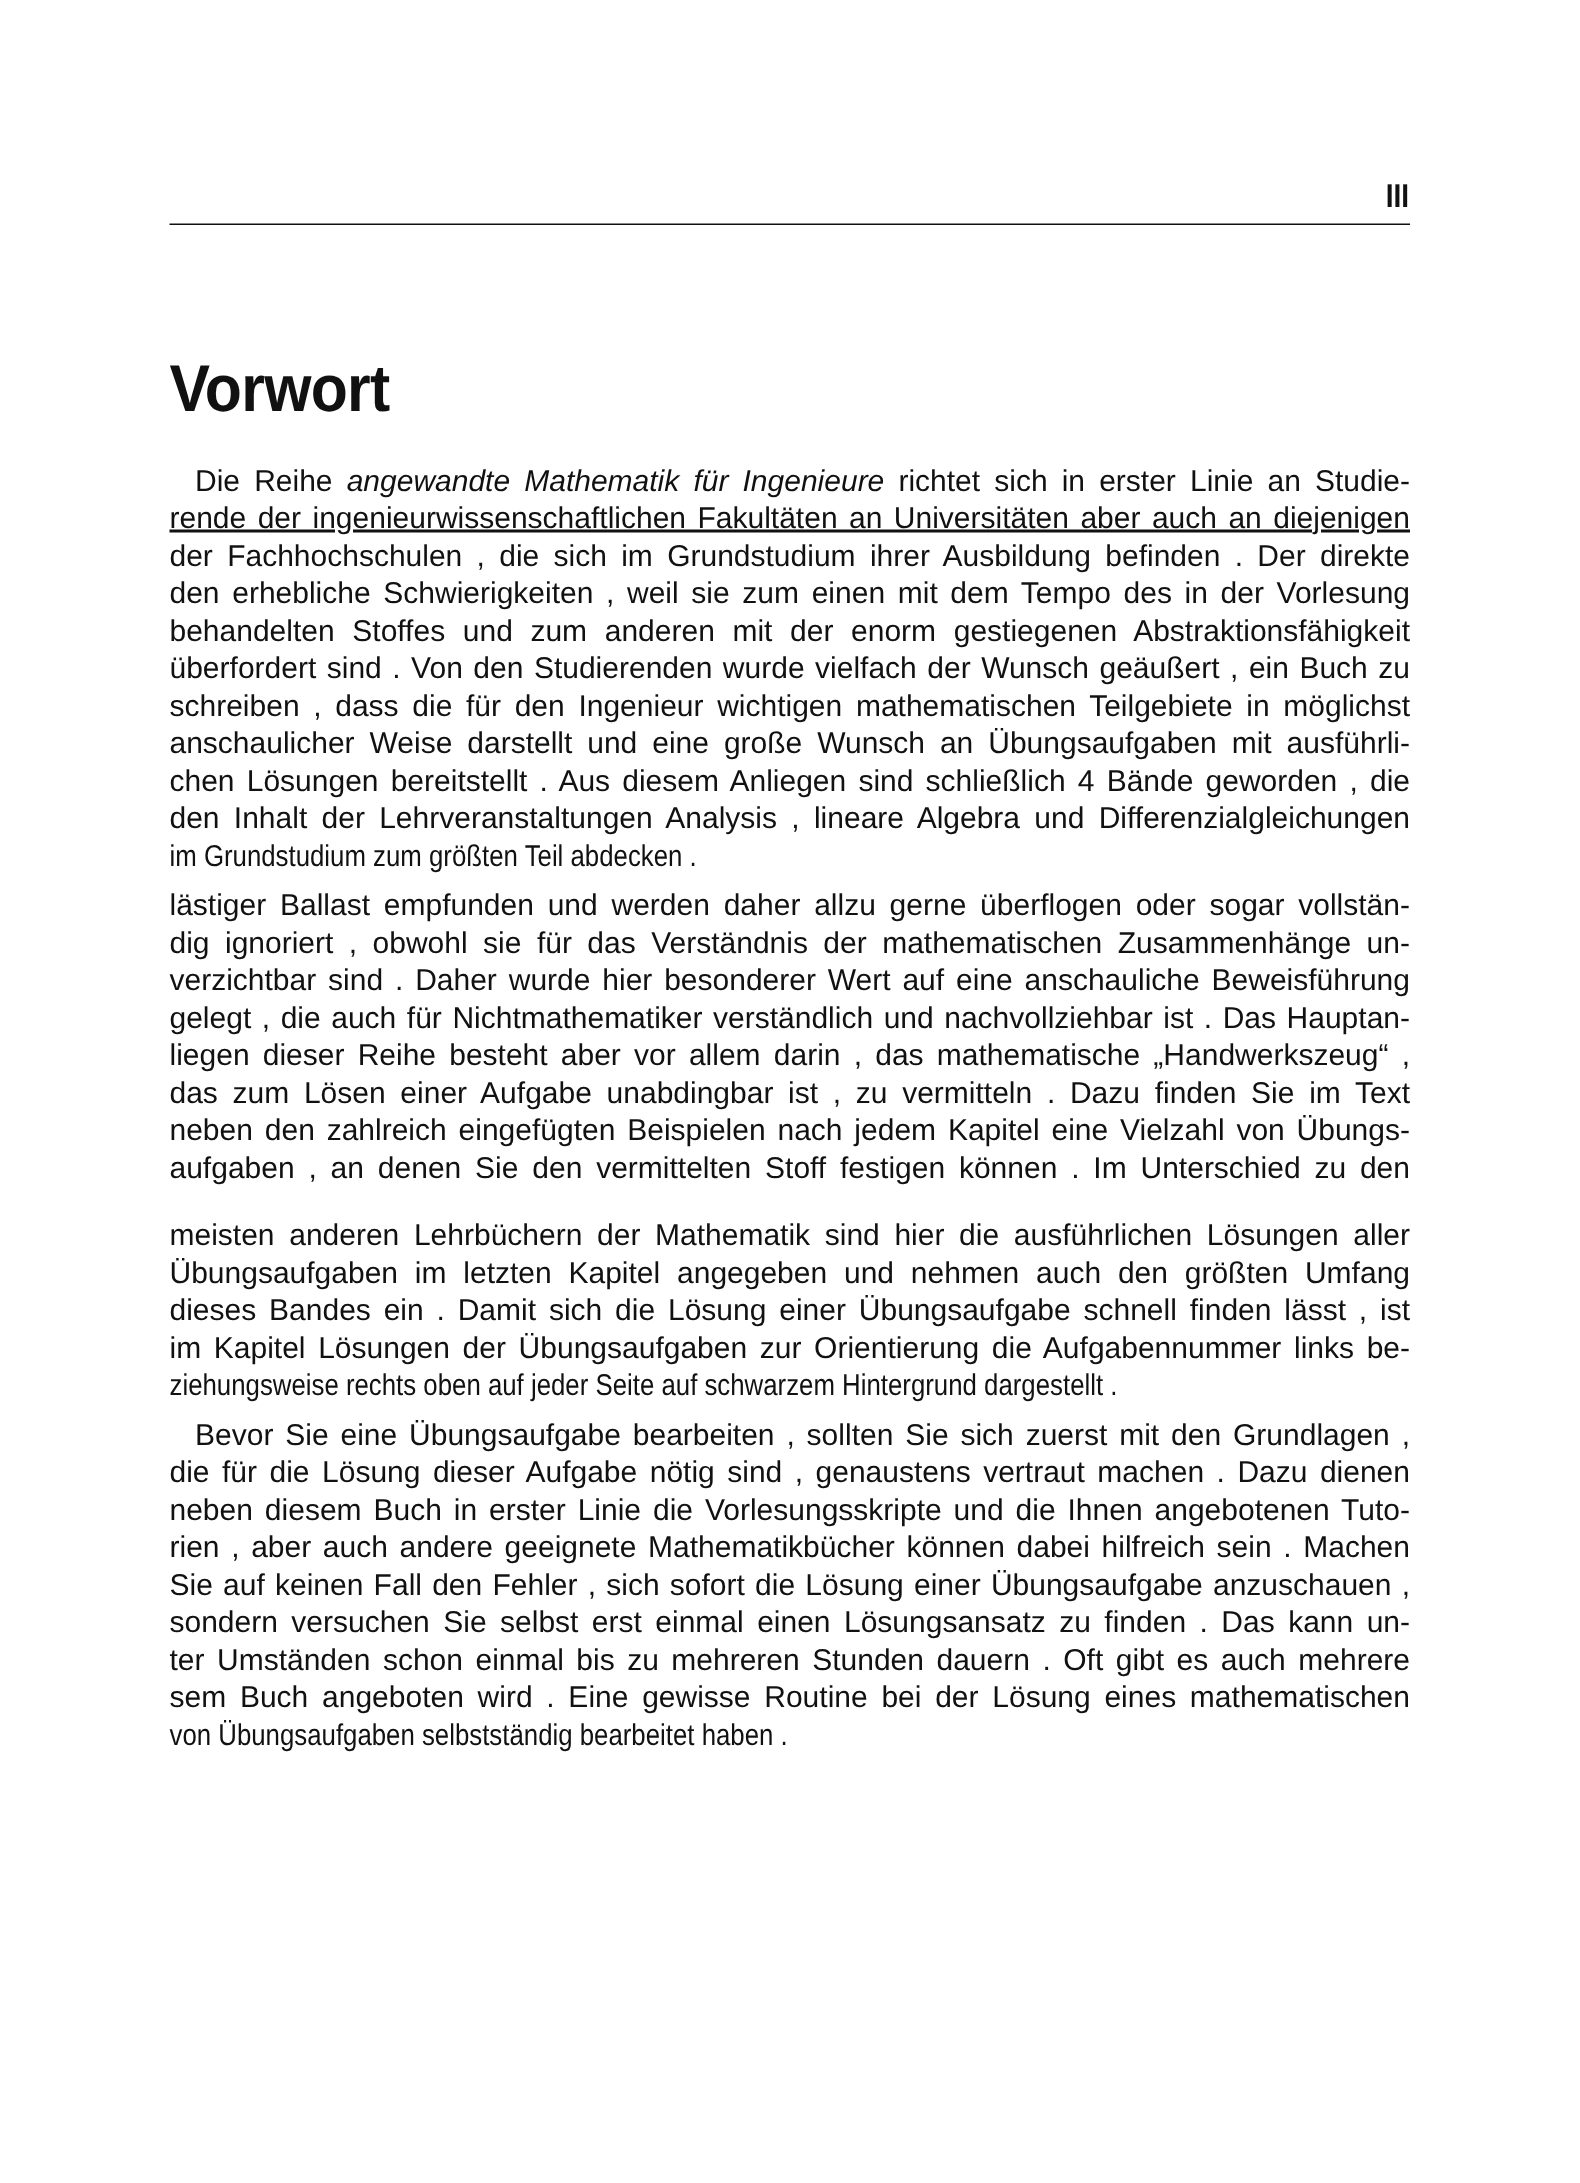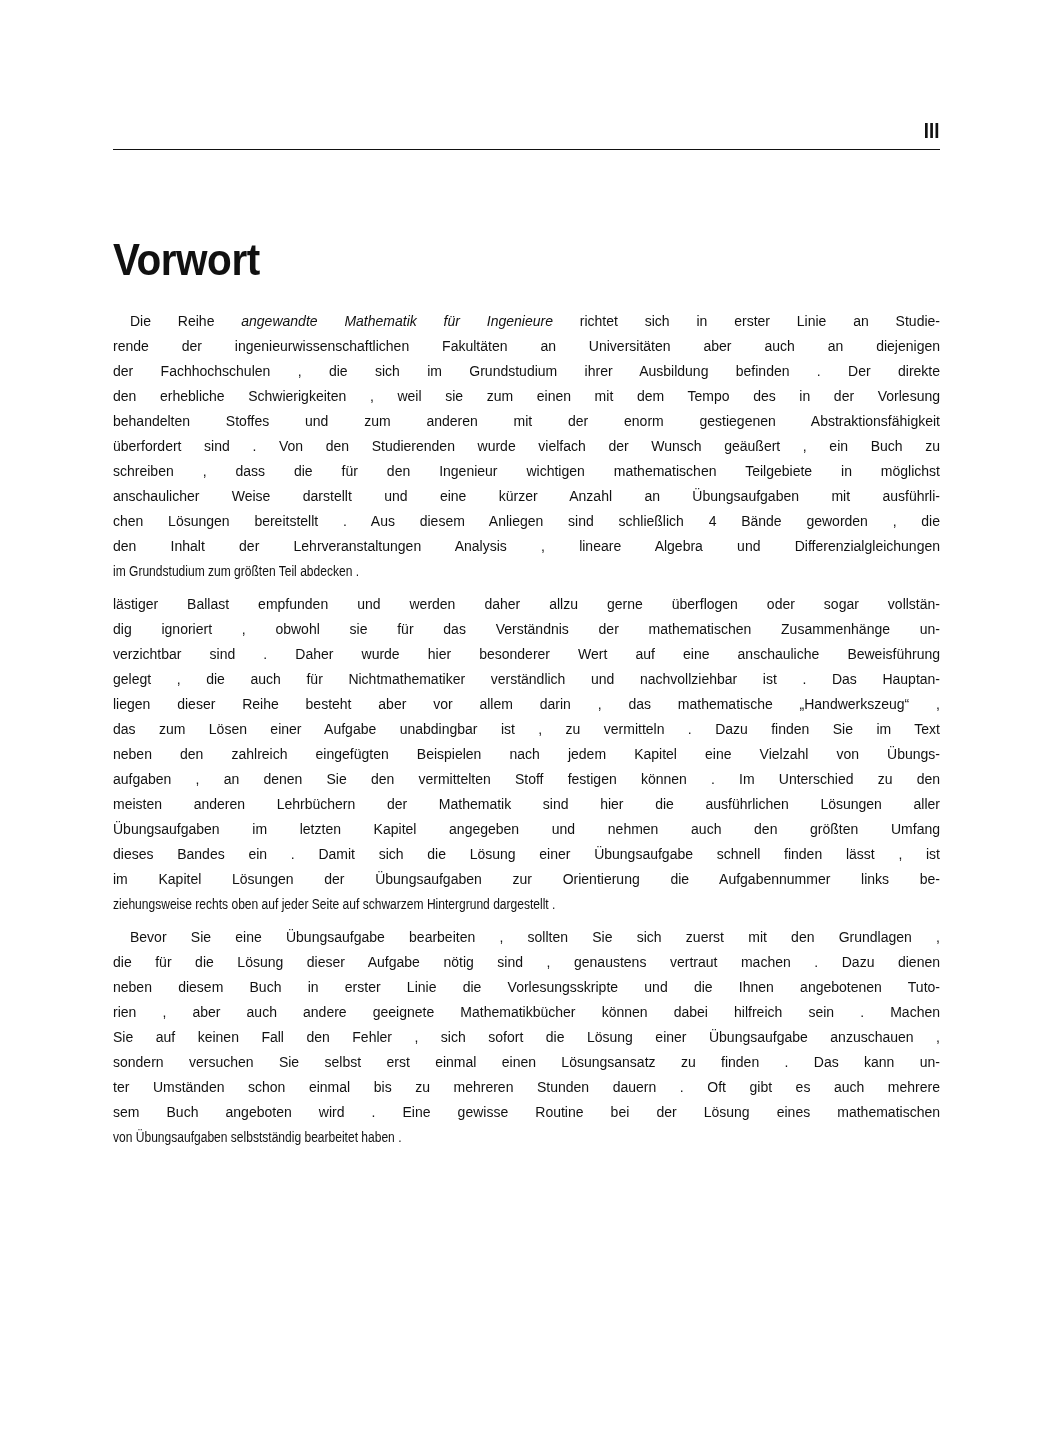--- a/index.html
+++ b/index.html
@@ -44,21 +44,21 @@
       margin: 0;
       letter-spacing: -0.5px;
       transform: scaleX(0.92);
       transform-origin: left center;
     }
     .body-text {
       position: absolute;
       left: 113px;
       width: 827px;
       top: 309px;
-      font-size: 14px;
+      font-size: 20px;
     }
     .paragraph {
       margin: 0 0 8px 0;
     }
     .line {
       display: block;
       height: 25px;
       line-height: 25px;
       white-space: nowrap;
       text-align: justify;
@@ -80,42 +80,42 @@
 
 <div>
   <div class="page-number">III</div>
   <div class="header-rule"></div>
 
   <h1 class="chapter-title">Vorwort</h1>
 
   <div class="body-text">
     <div class="paragraph">
       <span class="line indent" style="display: block; width: 827px; text-align: justify; text-align-last: justify; transform: scaleX(1);"><span>Die Reihe </span><em>angewandte Mathematik für Ingenieure</em><span> richtet sich in erster Linie an Studie-</span></span>
-      <span class="line" style="display: block; width: 827px; text-align: justify; text-align-last: justify; transform: scaleX(1);">rende der ingenieurwissenschaftlichen Fakultäten an Universitäten aber auch an diejenigen</span>
+      <span class="line" style="display: block; width: 827px; text-align: justify; text-align-last: justify; transform: scaleX(1); text-decoration: underline;">rende der ingenieurwissenschaftlichen Fakultäten an Universitäten aber auch an diejenigen</span>
       <span class="line" style="display: block; width: 827px; text-align: justify; text-align-last: justify; transform: scaleX(1);">der Fachhochschulen , die sich im Grundstudium ihrer Ausbildung befinden . Der direkte</span>
       <span class="line" style="display: block; width: 827px; text-align: justify; text-align-last: justify; transform: scaleX(1);">den erhebliche Schwierigkeiten , weil sie zum einen mit dem Tempo des in der Vorlesung</span>
       <span class="line" style="display: block; width: 827px; text-align: justify; text-align-last: justify; transform: scaleX(1);">behandelten Stoffes und zum anderen mit der enorm gestiegenen Abstraktionsfähigkeit</span>
       <span class="line" style="display: block; width: 827px; text-align: justify; text-align-last: justify; transform: scaleX(1);">überfordert sind . Von den Studierenden wurde vielfach der Wunsch geäußert , ein Buch zu</span>
       <span class="line" style="display: block; width: 827px; text-align: justify; text-align-last: justify; transform: scaleX(1);">schreiben , dass die für den Ingenieur wichtigen mathematischen Teilgebiete in möglichst</span>
-      <span class="line" style="display: block; width: 827px; text-align: justify; text-align-last: justify; transform: scaleX(1);">anschaulicher Weise darstellt und eine kürzer Anzahl an Übungsaufgaben mit ausführli-</span>
+      <span class="line" style="display: block; width: 827px; text-align: justify; text-align-last: justify; transform: scaleX(1);">anschaulicher Weise darstellt und eine große Wunsch an Übungsaufgaben mit ausführli-</span>
       <span class="line" style="display: block; width: 827px; text-align: justify; text-align-last: justify; transform: scaleX(1);">chen Lösungen bereitstellt . Aus diesem Anliegen sind schließlich 4 Bände geworden , die</span>
       <span class="line" style="display: block; width: 827px; text-align: justify; text-align-last: justify; transform: scaleX(1);">den Inhalt der Lehrveranstaltungen Analysis , lineare Algebra und Differenzialgleichungen</span>
       <span class="line last" style="display: block; width: 961.628px; text-align: left; text-align-last: left; transform: scaleX(0.86);">im Grundstudium zum größten Teil abdecken .</span>
     </div>
 
     <div class="paragraph">
       <span class="line" style="display: block; width: 827px; text-align: justify; text-align-last: justify; transform: scaleX(1);">lästiger Ballast empfunden und werden daher allzu gerne überflogen oder sogar vollstän-</span>
       <span class="line" style="display: block; width: 827px; text-align: justify; text-align-last: justify; transform: scaleX(1);">dig ignoriert , obwohl sie für das Verständnis der mathematischen Zusammenhänge un-</span>
       <span class="line" style="display: block; width: 827px; text-align: justify; text-align-last: justify; transform: scaleX(1);">verzichtbar sind . Daher wurde hier besonderer Wert auf eine anschauliche Beweisführung</span>
       <span class="line" style="display: block; width: 827px; text-align: justify; text-align-last: justify; transform: scaleX(1);">gelegt , die auch für Nichtmathematiker verständlich und nachvollziehbar ist . Das Hauptan-</span>
       <span class="line" style="display: block; width: 827px; text-align: justify; text-align-last: justify; transform: scaleX(1);">liegen dieser Reihe besteht aber vor allem darin , das mathematische „Handwerkszeug“ ,</span>
       <span class="line" style="display: block; width: 827px; text-align: justify; text-align-last: justify; transform: scaleX(1);">das zum Lösen einer Aufgabe unabdingbar ist , zu vermitteln . Dazu finden Sie im Text</span>
       <span class="line" style="display: block; width: 827px; text-align: justify; text-align-last: justify; transform: scaleX(1);">neben den zahlreich eingefügten Beispielen nach jedem Kapitel eine Vielzahl von Übungs-</span>
       <span class="line" style="display: block; width: 827px; text-align: justify; text-align-last: justify; transform: scaleX(1);">aufgaben , an denen Sie den vermittelten Stoff festigen können . Im Unterschied zu den</span>
-      <span class="line" style="display: block; width: 827px; text-align: justify; text-align-last: justify; transform: scaleX(1);">meisten anderen Lehrbüchern der Mathematik sind hier die ausführlichen Lösungen aller</span>
+      <span class="line" style="display: block; width: 827px; text-align: justify; text-align-last: justify; transform: scaleX(1); margin-top: 20px;">meisten anderen Lehrbüchern der Mathematik sind hier die ausführlichen Lösungen aller</span>
       <span class="line" style="display: block; width: 827px; text-align: justify; text-align-last: justify; transform: scaleX(1);">Übungsaufgaben im letzten Kapitel angegeben und nehmen auch den größten Umfang</span>
       <span class="line" style="display: block; width: 827px; text-align: justify; text-align-last: justify; transform: scaleX(1);">dieses Bandes ein . Damit sich die Lösung einer Übungsaufgabe schnell finden lässt , ist</span>
       <span class="line" style="display: block; width: 827px; text-align: justify; text-align-last: justify; transform: scaleX(1);">im Kapitel Lösungen der Übungsaufgaben zur Orientierung die Aufgabennummer links be-</span>
       <span class="line last" style="display: block; width: 961.628px; text-align: left; text-align-last: left; transform: scaleX(0.86);">ziehungsweise rechts oben auf jeder Seite auf schwarzem Hintergrund dargestellt .</span>
     </div>
 
     <div class="paragraph">
       <span class="line indent" style="display: block; width: 827px; text-align: justify; text-align-last: justify; transform: scaleX(1);">Bevor Sie eine Übungsaufgabe bearbeiten , sollten Sie sich zuerst mit den Grundlagen ,</span>
       <span class="line" style="display: block; width: 827px; text-align: justify; text-align-last: justify; transform: scaleX(1);">die für die Lösung dieser Aufgabe nötig sind , genaustens vertraut machen . Dazu dienen</span>
       <span class="line" style="display: block; width: 827px; text-align: justify; text-align-last: justify; transform: scaleX(1);">neben diesem Buch in erster Linie die Vorlesungsskripte und die Ihnen angebotenen Tuto-</span>

